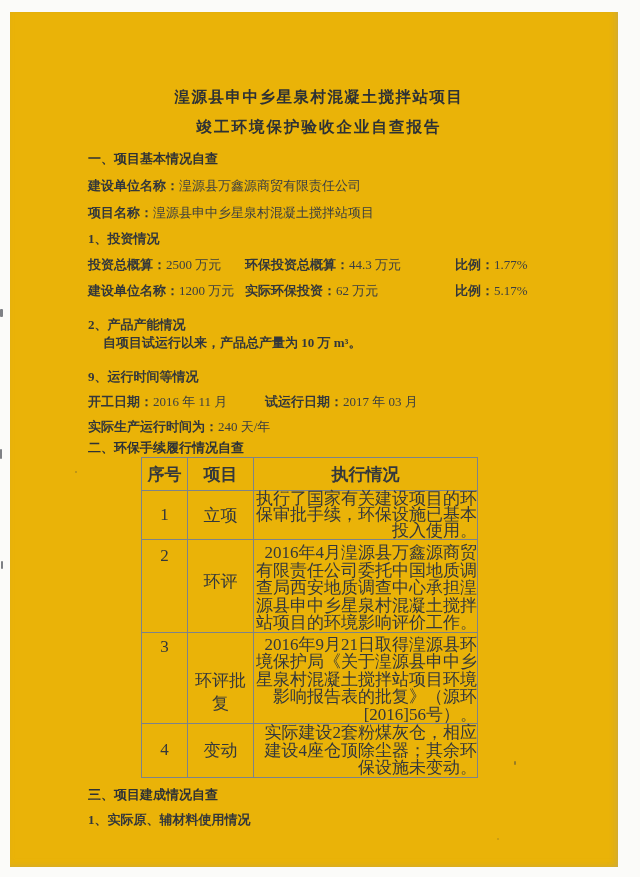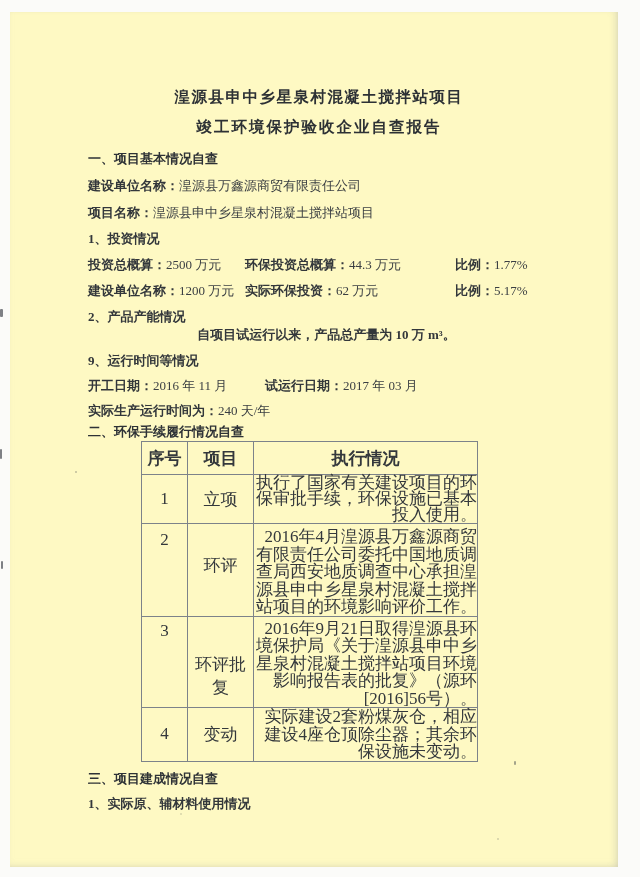--- a/index.html
+++ b/index.html
@@ -3,34 +3,34 @@
 <meta charset="utf-8">
 <style>
   html,body{margin:0;padding:0;}
   body{
     width:640px;height:877px;position:relative;overflow:hidden;
     background:#fbfbf9;
     font-family:"Liberation Serif","DejaVu Serif",serif;
   }
   .page{
     position:absolute;top:12px;left:10px;width:608px;height:855px;
-    background:#fef9c3;
+    background:#eab308;
     box-shadow:inset -6px 0 10px -6px rgba(150,155,160,.45), inset 0 -4px 8px -5px rgba(150,155,160,.35);
     color:#33373b;
   }
   .content{position:absolute;left:78px;right:68px;top:0;}
   .line{font-size:13px;line-height:18px;font-weight:bold;white-space:nowrap;}
   .title-block{text-align:center;}
   .doc-title{margin-top:76px;font-size:15.5px;line-height:18px;font-weight:bold;letter-spacing:1.5px;color:#2d3135;}
   .doc-subtitle{margin-top:12px;font-size:15.5px;line-height:18px;font-weight:bold;letter-spacing:2px;color:#2d3135;}
   .sec-heading{color:#2e3236;}
   .val{font-weight:normal;color:#3a3e42;}
   .mt14{margin-top:14px}.mt9{margin-top:9px}.mt8{margin-top:8px}
-  .mt7{margin-top:7px}.mt3{margin-top:3px}.mt2{margin-top:8px}.mt0{margin-top:0}
-  .indent{padding-left:15px;text-align:center;}
+  .mt7{margin-top:7px}.mt3{margin-top:3px}.mt2{margin-top:16px}.mt0{margin-top:0}
+  .indent{padding-left:15px;}
   .cols{display:flex;}
   .c-w157{width:157px;flex:none;}
   .c-w210{width:210px;flex:none;}
   .c-w177{width:177px;flex:none;}
   
   table.proc{
     border-collapse:collapse;margin-left:53px;margin-top:0;
     table-layout:fixed;width:336px;
     font-size:17px;color:#34383c;
   }

